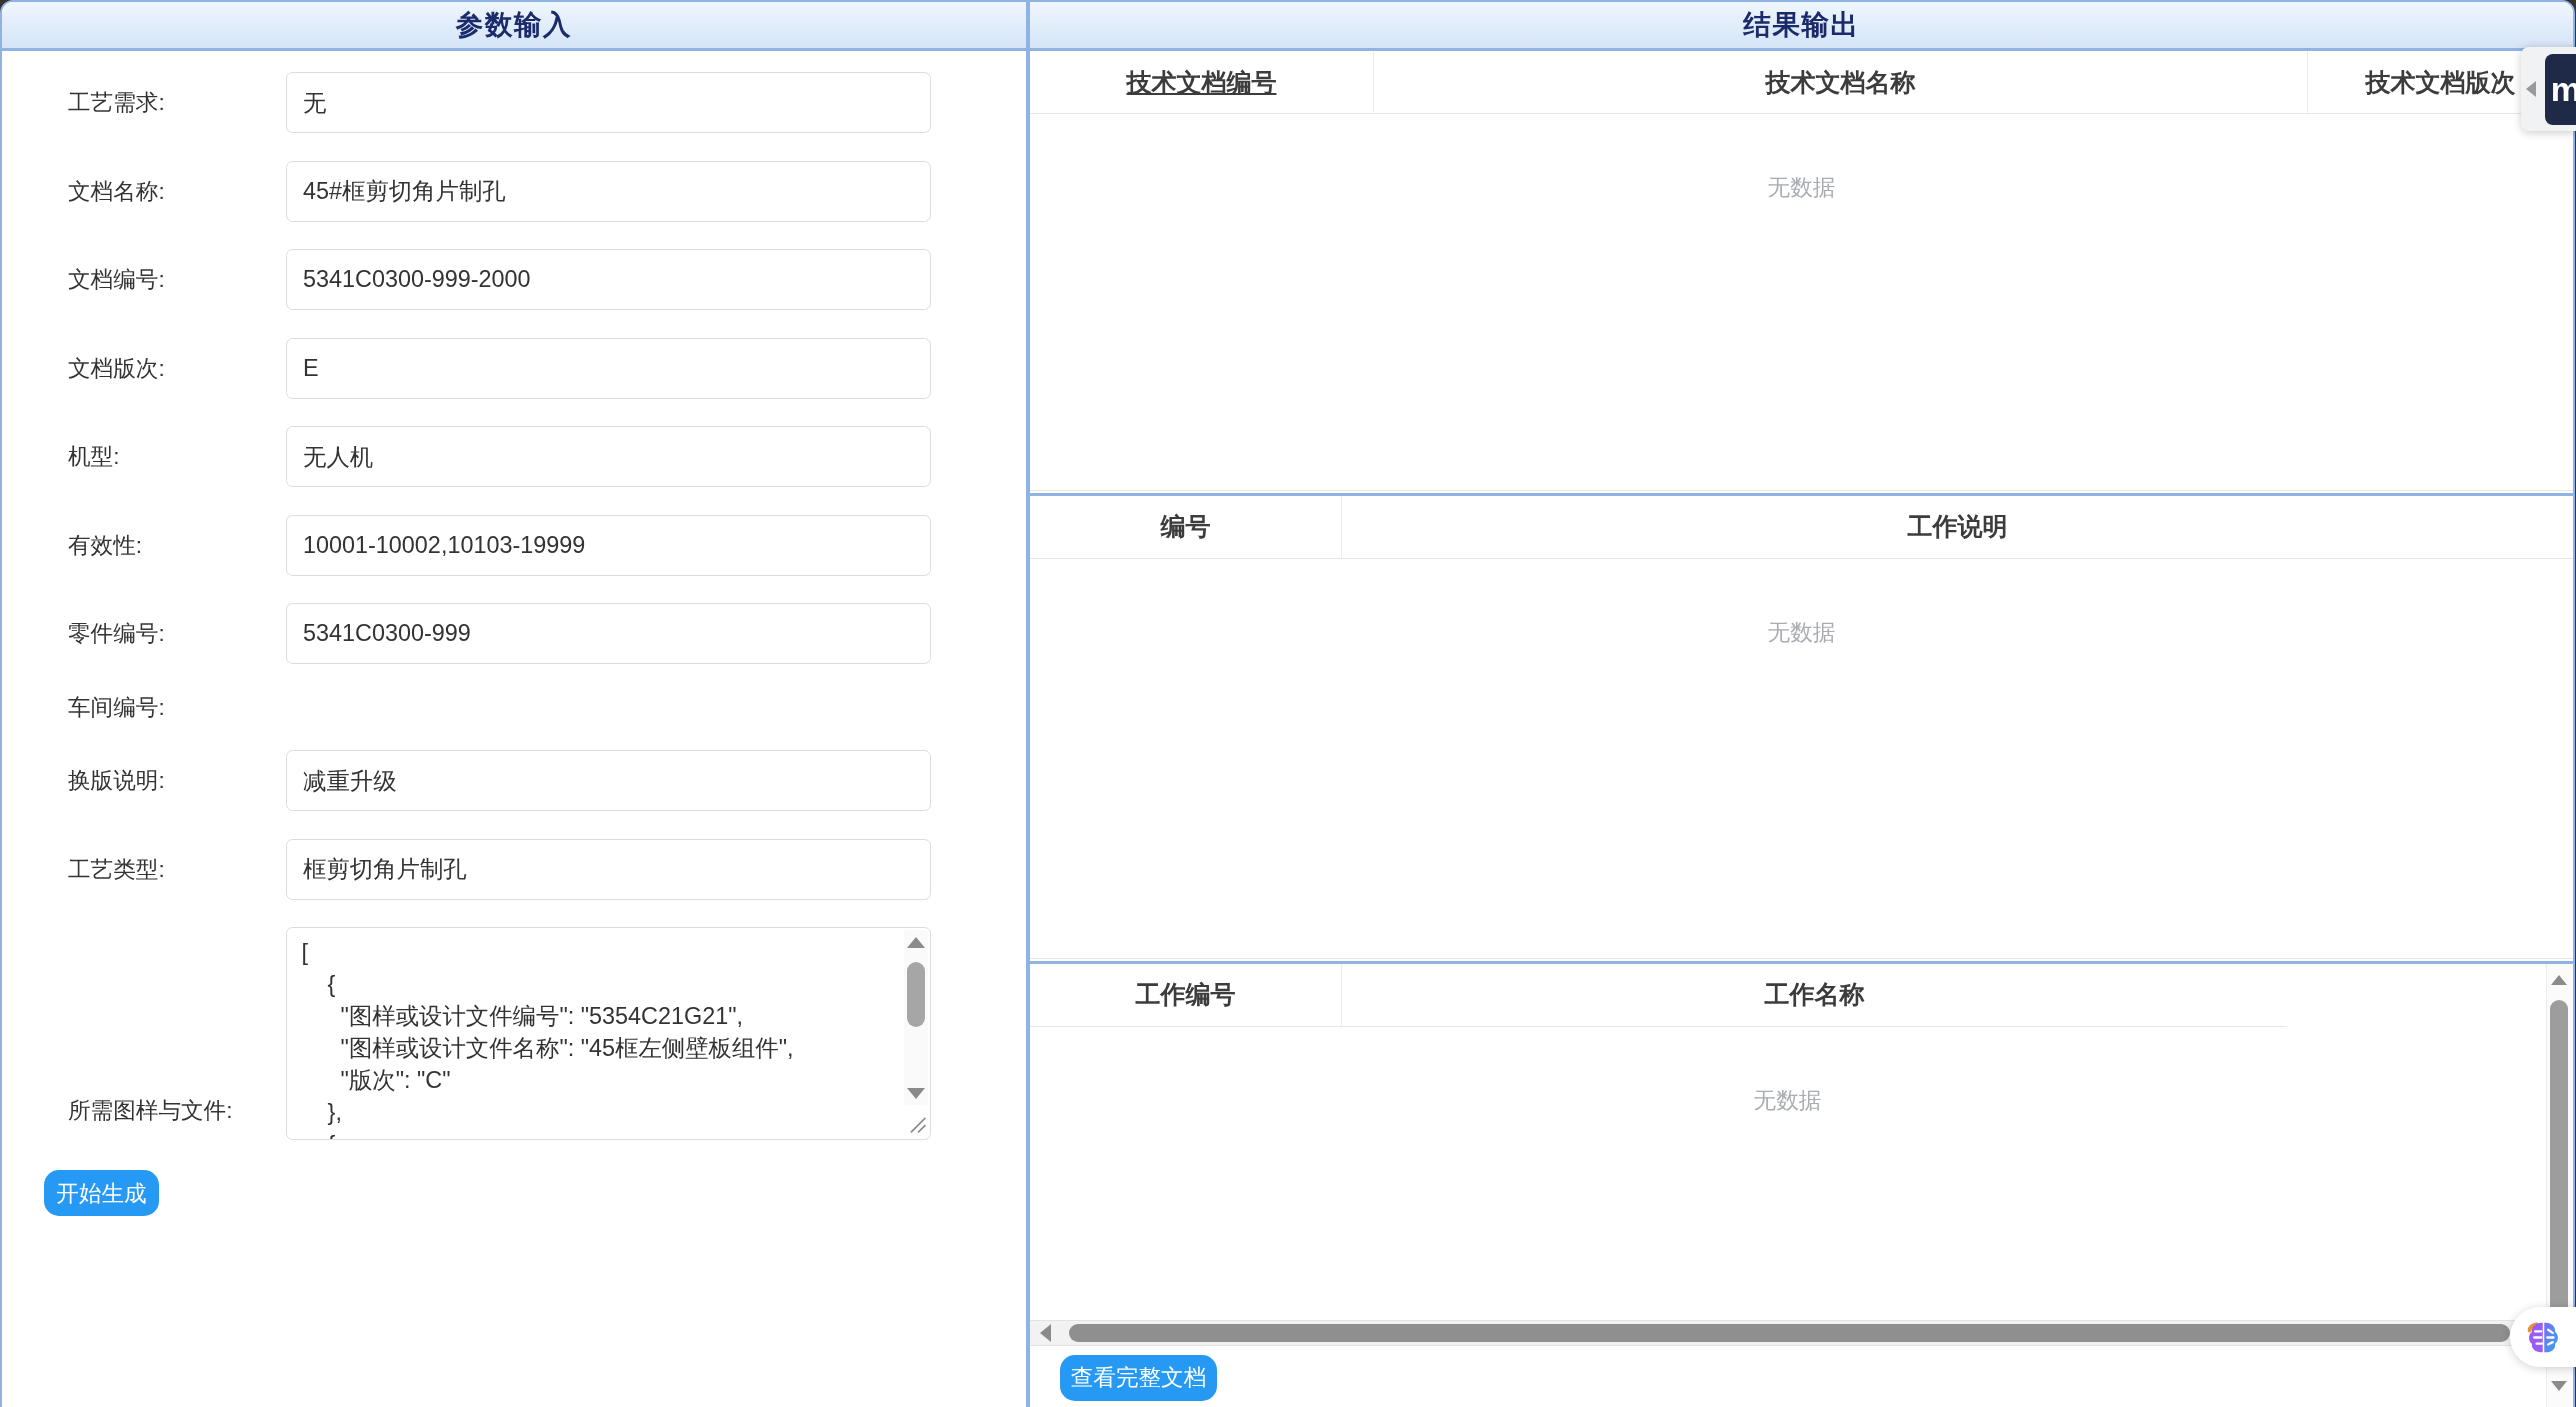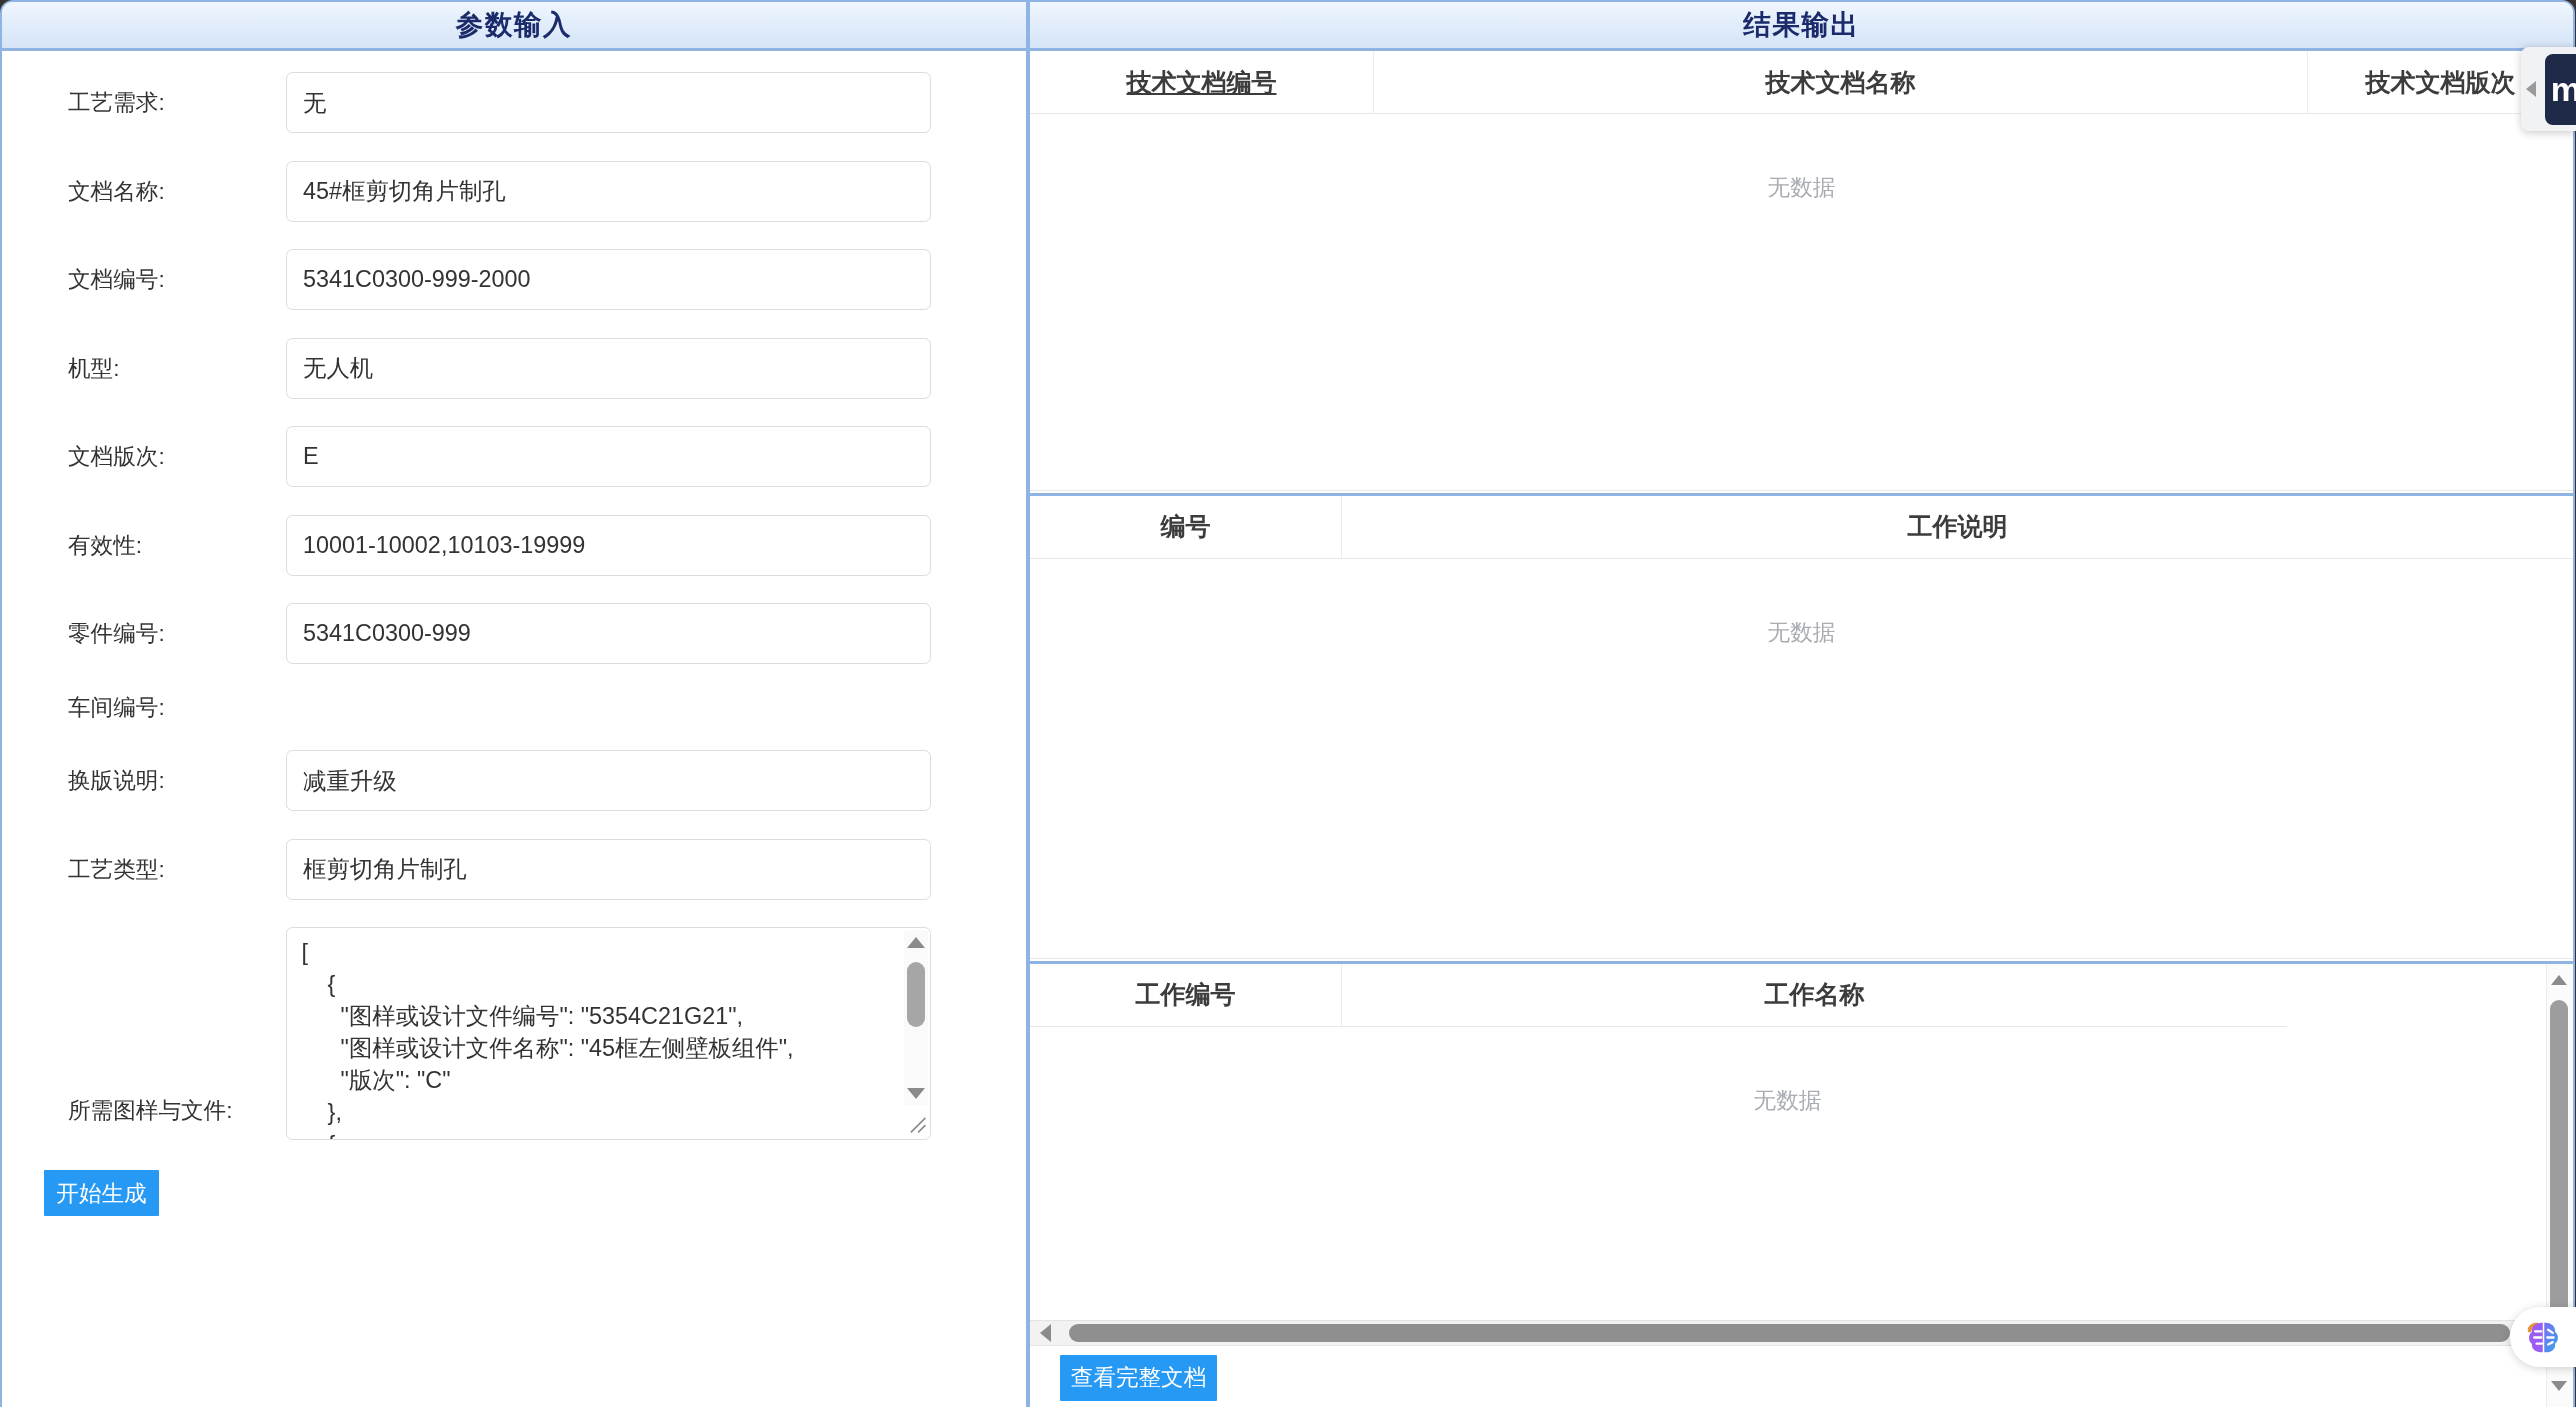--- a/index.html
+++ b/index.html
@@ -28,21 +28,21 @@
     padding:8px 39px 8px 14.6px;font-size:23.4px;line-height:32px;color:#333;resize:none;overflow:hidden;
     outline:none;font-family:"Liberation Sans",sans-serif;white-space:pre;}
   .ta-scroll{position:absolute;top:3.2px;right:3.2px;width:24px;height:175px;background:#fafafa;border-radius:3.2px;}
   .tri-up{width:0;height:0;border-left:9px solid transparent;border-right:9px solid transparent;border-bottom:11.3px solid #8b8b8b;}
   .tri-down{width:0;height:0;border-left:9px solid transparent;border-right:9px solid transparent;border-top:11.3px solid #8b8b8b;}
   .ta-scroll .tri-up{position:absolute;top:6.5px;left:3.2px;}
   .ta-scroll .tri-down{position:absolute;bottom:6.5px;left:3.2px;}
   .ta-thumb{position:absolute;top:32px;left:3.2px;width:18px;height:65px;background:#a6a6a6;border-radius:9px;}
   .ta-grip{position:absolute;right:4px;bottom:6.5px;width:21px;height:21px;}
 
-  .btn{border:none;color:#fff;background:#2699f5;border-radius:1px;font-size:22.6px;
+  .btn{border:none;color:#fff;background:#2699f5;border-radius:15px;font-size:22.6px;
     font-family:"Liberation Sans",sans-serif;cursor:pointer;}
   .generate-btn{position:absolute;left:42px;top:1168px;width:115px;height:46px;}
 
   
   .sec{position:relative;background:#fff;}
   .sec1{height:439px;border-bottom:0.8px solid #e7e7e7;}
   .sec2{height:462px;border-bottom:0.8px solid #e7e7e7;}
   .sec3{height:447px;}
   .blue-div{height:4.9px;background:linear-gradient(180deg,#ffffff 0 1.6px,#bcd5f1 1.6px 2.4px,#8fb4e3 2.4px 4.9px);}
   .thead{display:flex;height:63px;border-bottom:0.8px solid #e7e7e7;box-sizing:border-box;}
@@ -91,26 +91,26 @@
       </div>
       <div class="form-row">
         <label class="f-label">文档名称:</label>
         <input class="f-input" value="45#框剪切角片制孔" style="">
       </div>
       <div class="form-row">
         <label class="f-label">文档编号:</label>
         <input class="f-input" value="5341C0300-999-2000" style="">
       </div>
       <div class="form-row">
+        <label class="f-label">文档版次:</label>
+        <input class="f-input" value="E" style="">
+      </div>
+      <div class="form-row">
         <label class="f-label">机型:</label>
         <input class="f-input" value="无人机" style="">
-      </div>
-      <div class="form-row">
-        <label class="f-label">文档版次:</label>
-        <input class="f-input" value="E" style="">
       </div>
       <div class="form-row">
         <label class="f-label">有效性:</label>
         <input class="f-input" value="10001-10002,10103-19999" style="">
       </div>
       <div class="form-row">
         <label class="f-label">零件编号:</label>
         <input class="f-input" value="5341C0300-999" style="">
       </div>
       <div class="form-row">

